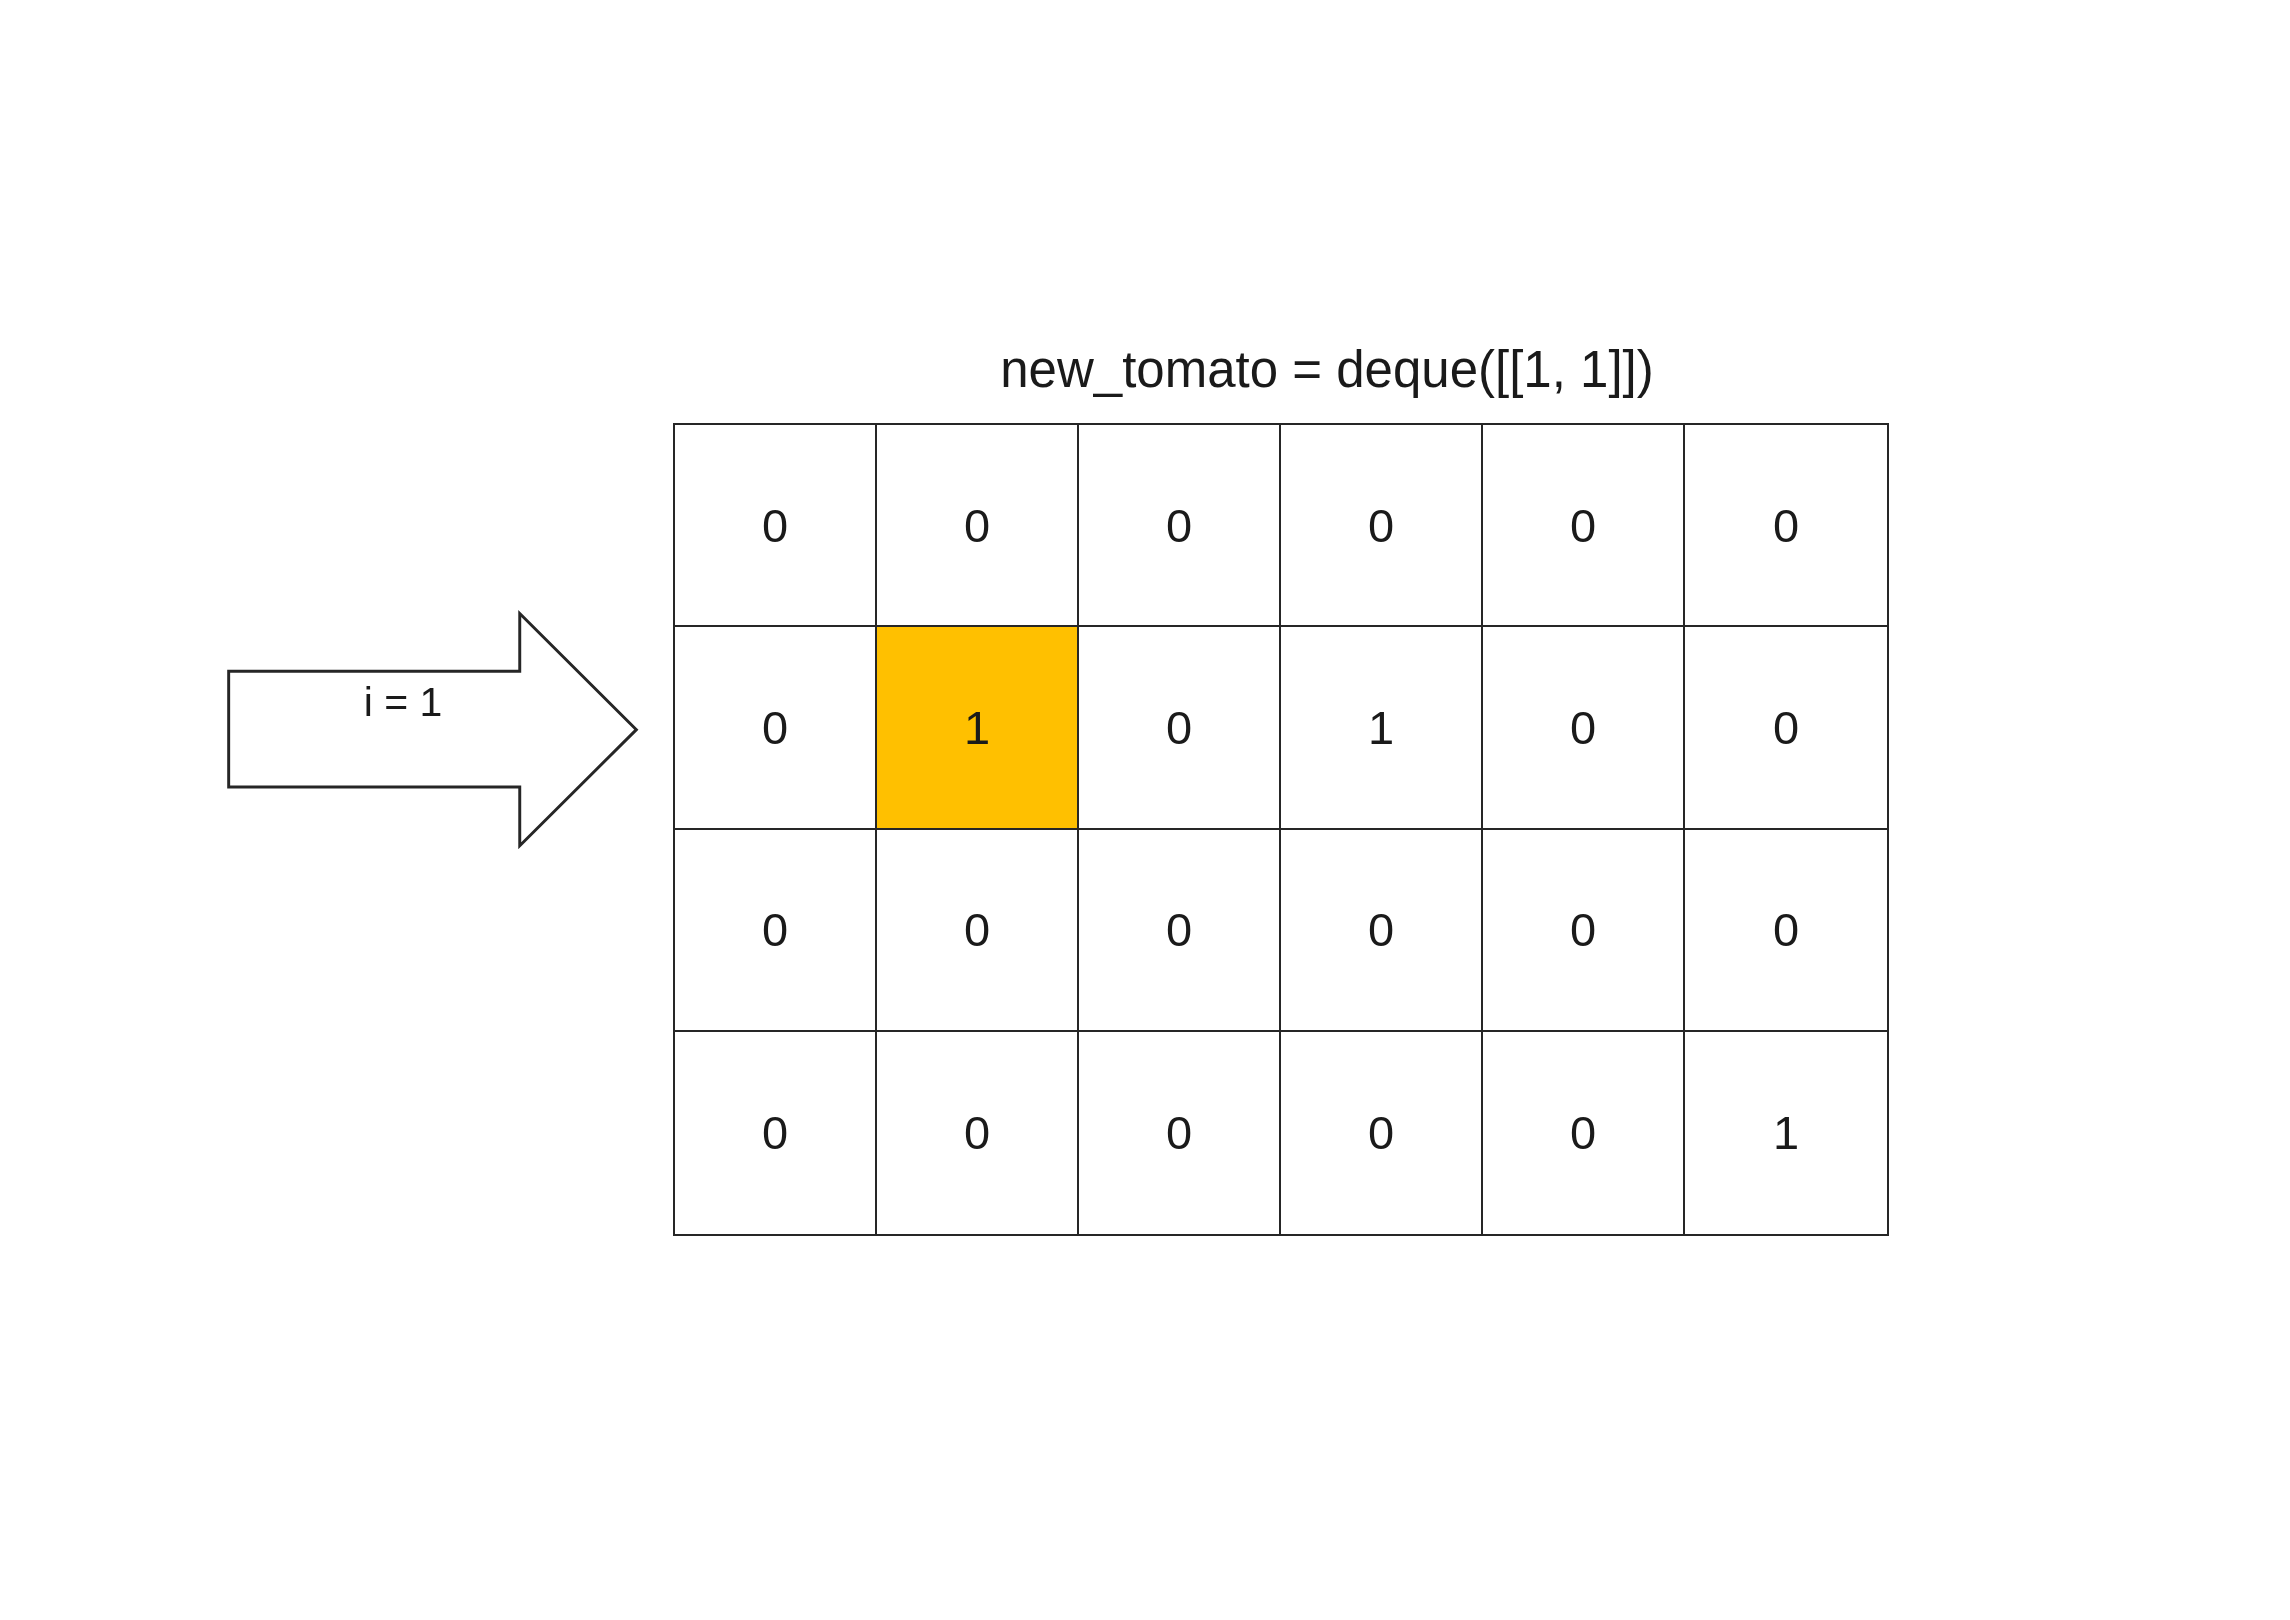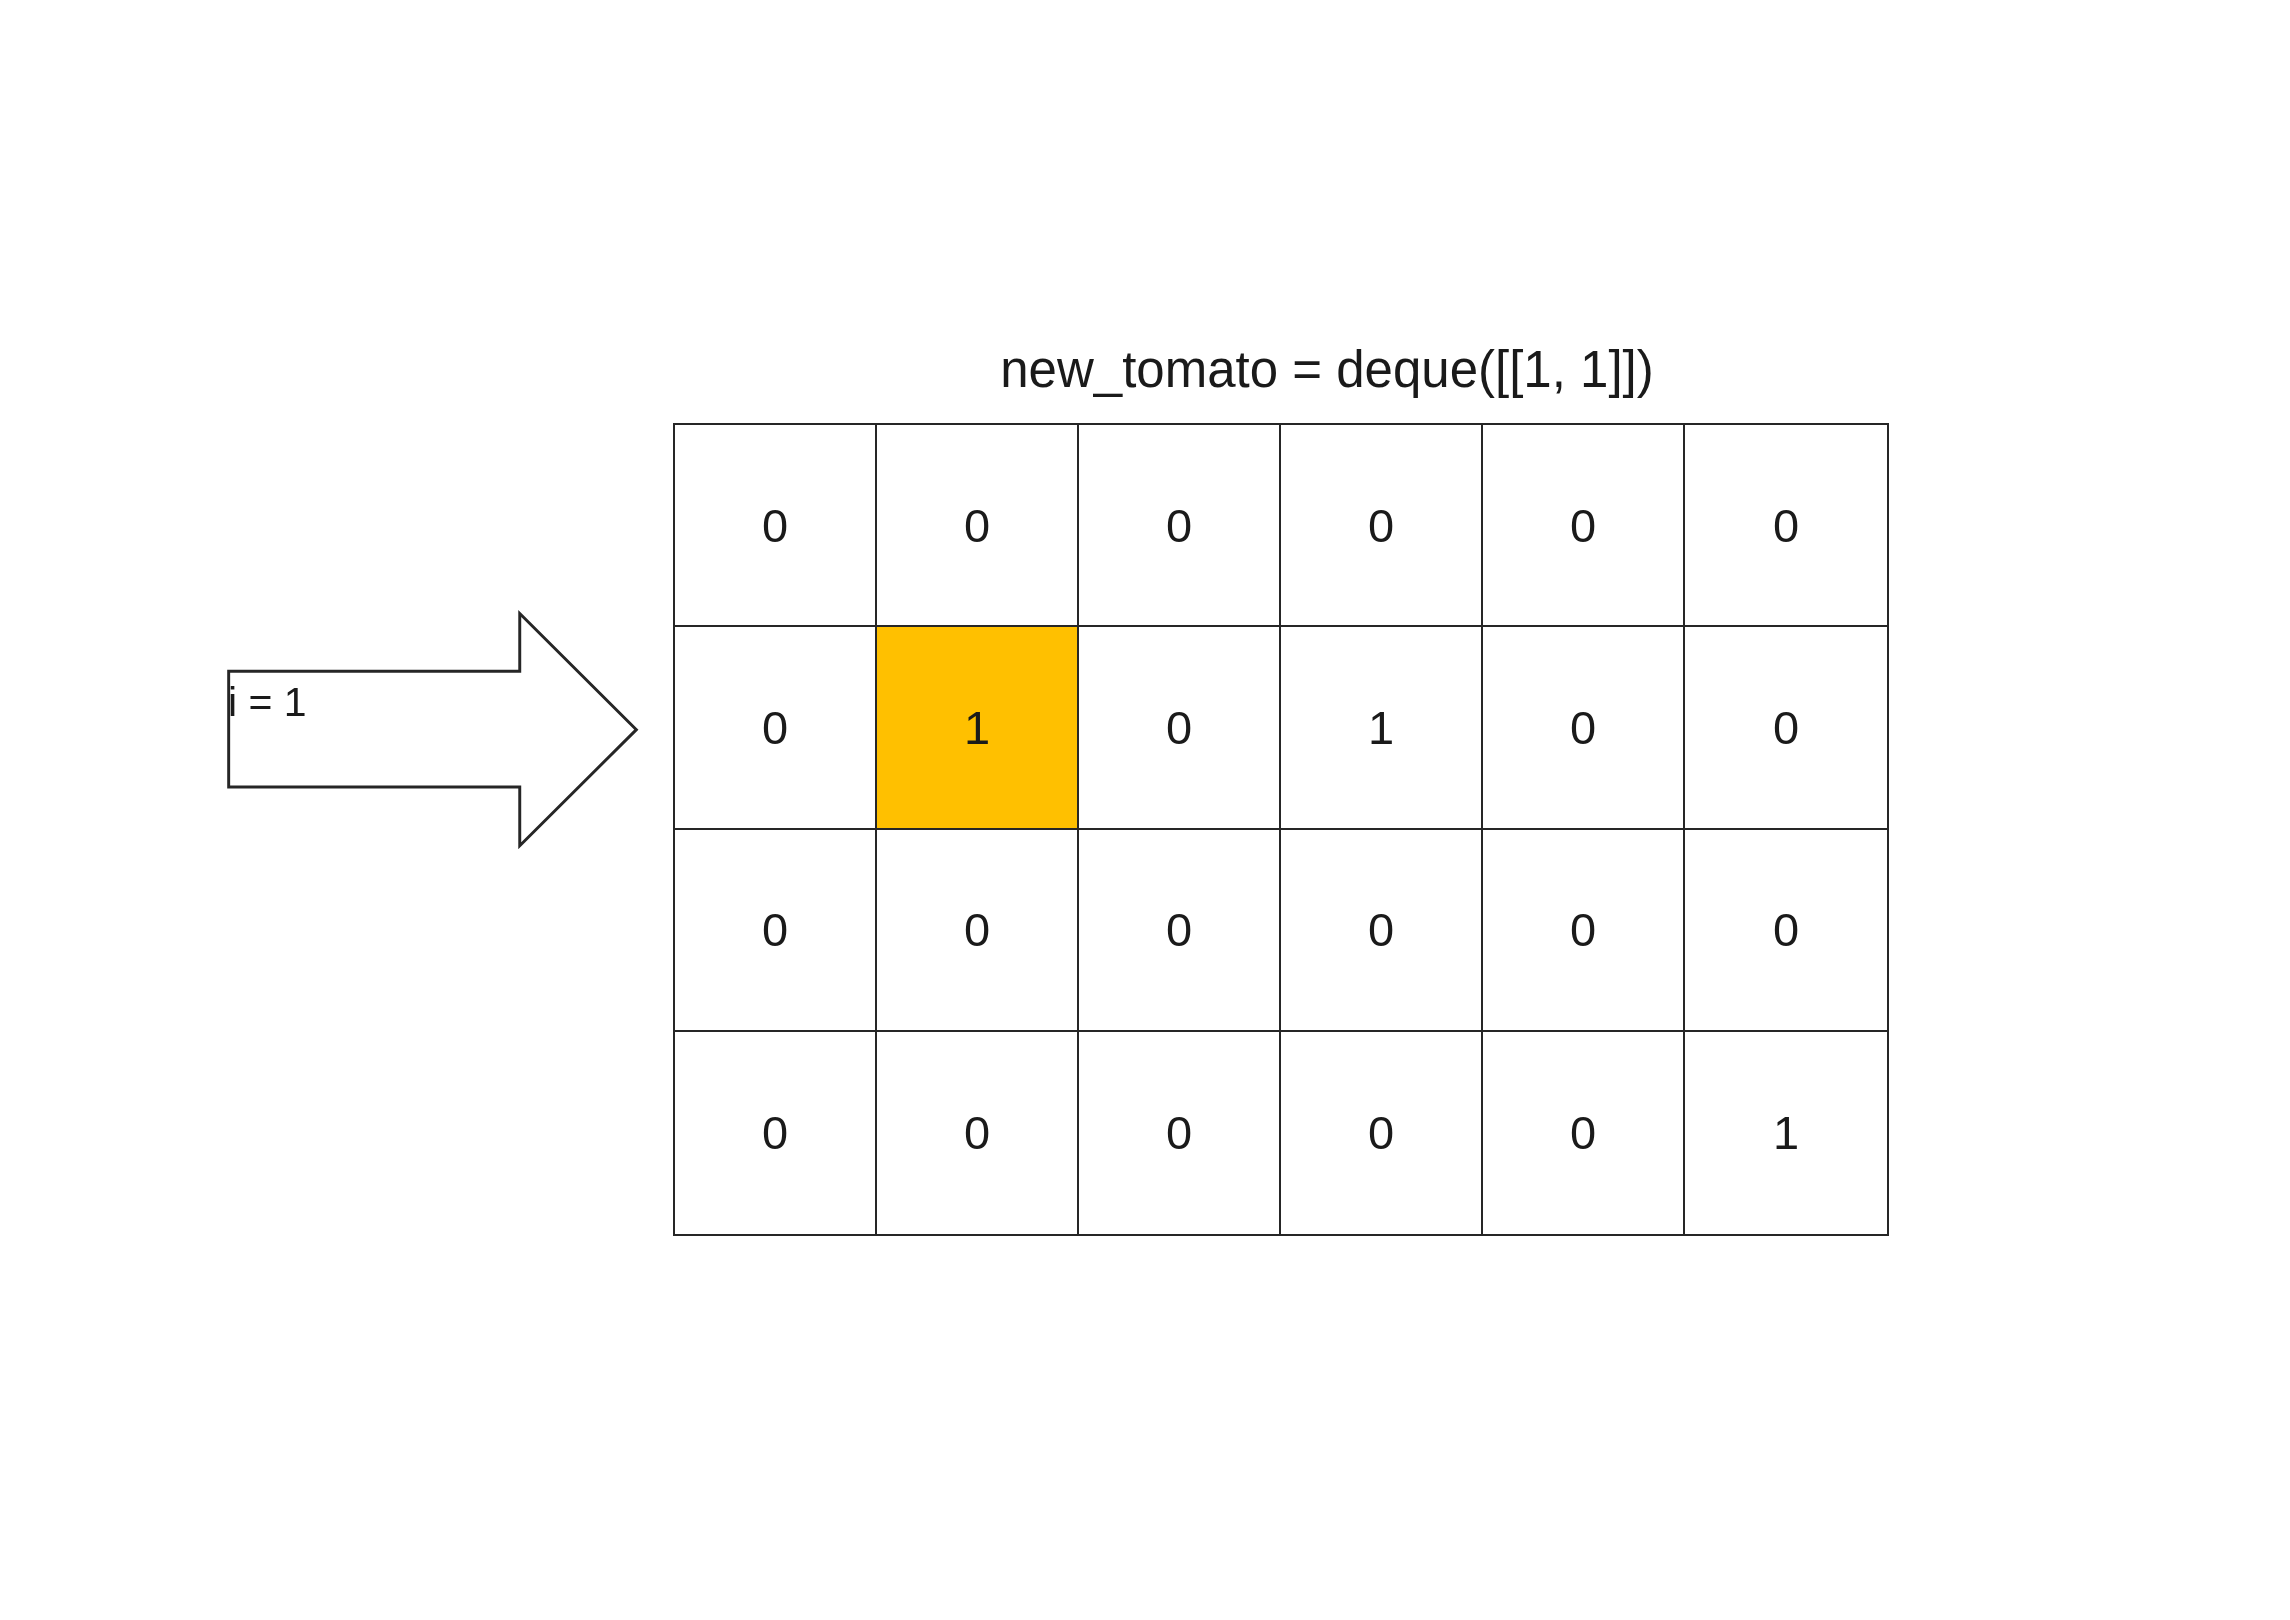--- a/index.html
+++ b/index.html
@@ -62,20 +62,21 @@
     top: 0;
     width: 2291px;
     height: 1620px;
     pointer-events: none;
   }
   .arrow-label {
     position: absolute;
     left: 228px;
     top: 676px;
     width: 350px;
+    text-align: center;
     font-size: 41px;
     font-weight: 300;
     line-height: 53px;
     color: var(--ink);
     white-space: nowrap;
   }
 </style>
 </head>
 <body>
 

